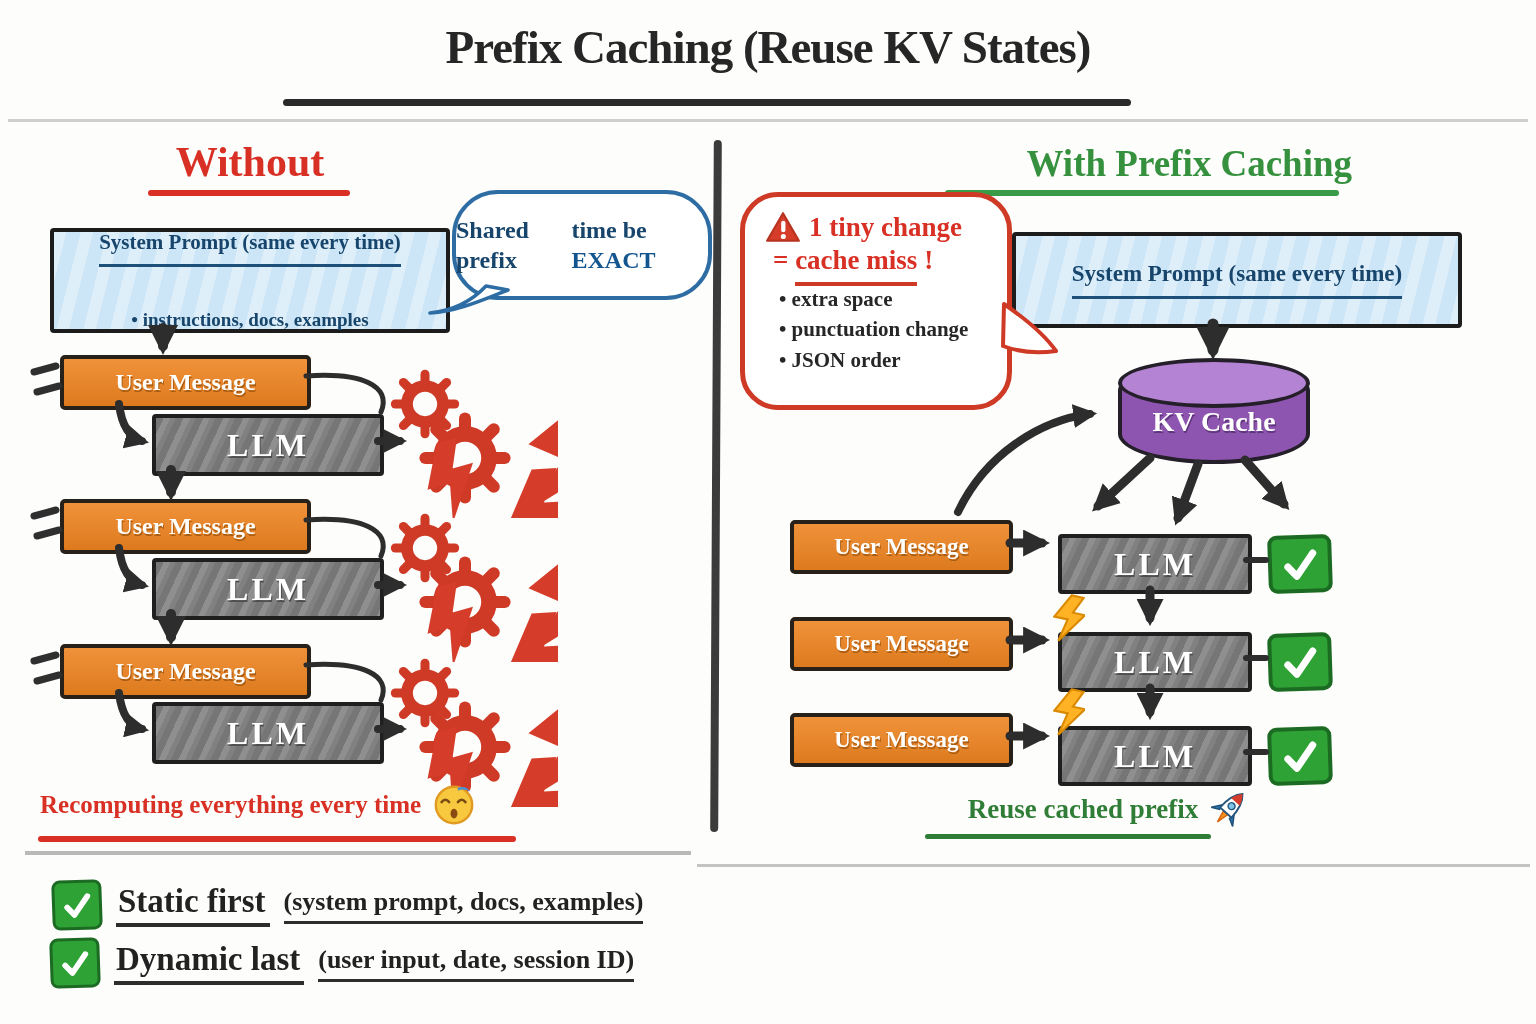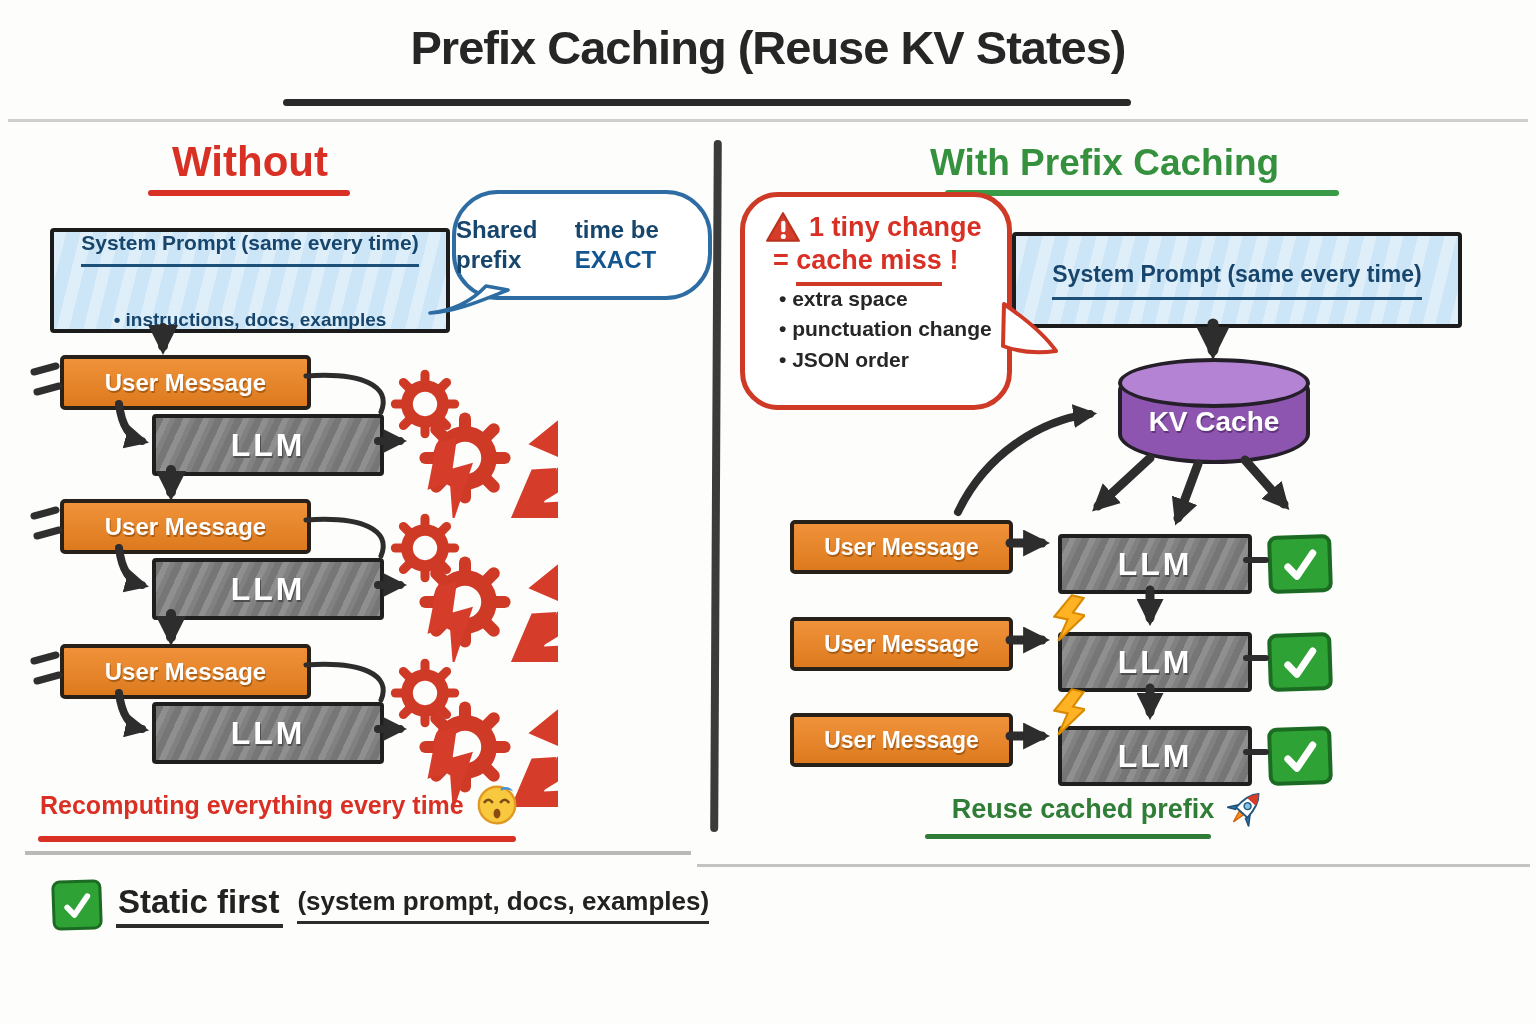--- a/index.html
+++ b/index.html
@@ -1,28 +1,28 @@
 <!DOCTYPE html>
 <html><head>
 <meta charset="utf-8">
 <style>
   html,body{margin:0;padding:0;background:#ffffff;}
   .canvas{position:relative;width:1536px;height:1024px;background:#fdfdfb;overflow:hidden;
-          font-family:Liberation Sans, sans-serif;color:#222;}
+          font-family:Liberation Serif, serif;color:#222;}
   .abs{position:absolute;}
 
   
   .title{left:0;top:20px;width:1536px;text-align:center;font-size:47px;font-weight:700;
          color:#262626;letter-spacing:-1px;}
   .title-underline{left:283px;top:99px;width:848px;height:7px;background:#2a2a2a;border-radius:4px;}
   .rule-top{left:8px;top:119px;width:1520px;height:3px;background:#cfcfcf;}
 
   .h-left{left:120px;top:138px;width:260px;text-align:center;font-size:42px;font-weight:700;color:#d93025;}
   .h-left-u{left:148px;top:190px;width:202px;height:6px;background:#d93025;border-radius:3px;}
-  .h-right{left:930px;top:142px;width:422px;text-align:left;font-size:37px;font-weight:700;color:#36913f;}
+  .h-right{left:930px;top:142px;width:422px;text-align:right;font-size:37px;font-weight:700;color:#36913f;}
   .h-right-u{left:945px;top:190px;width:394px;height:6px;background:#3a9b47;border-radius:3px;}
 
   
   .sp-box{background:#cde6f7;border:4px solid #1c1c1c;border-radius:4px;
           background-image:repeating-linear-gradient(104deg,rgba(255,255,255,.35) 0 12px,rgba(0,0,0,0) 12px 26px);
           display:flex;flex-direction:column;align-items:center;justify-content:center;gap:5px;}
   .sp-title{color:#17456b;font-weight:700;border-bottom:3px solid #1d5078;padding-bottom:9px;white-space:nowrap;}
   .sp-bullet{color:#17456b;font-weight:700;white-space:nowrap;margin-top:37px;}
   .sp-bullet::before{content:"• ";}
 
@@ -255,20 +255,29 @@
 
   <div class="abs foot-row foot-row1">
     <div class="chk" style="width:44px;height:44px;border-width:3px;border-radius:8px;">
       <svg width="34" height="34" viewBox="0 0 48 48">
           <use href="#check"></use>
         </svg>
     </div>
     <span class="foot-main">Static first</span>
     <span class="foot-detail">(system prompt, docs, examples)</span>
   </div>
+  <div class="abs foot-row foot-row2">
+    <div class="chk" style="width:44px;height:44px;border-width:3px;border-radius:8px;">
+      <svg width="34" height="34" viewBox="0 0 48 48">
+          <use href="#check"></use>
+        </svg>
+    </div>
+    <span class="foot-main">Dynamic last</span>
+    <span class="foot-detail">(user input, date, session ID)</span>
+  </div>
 
   <svg class="abs overlay" width="1536" height="1024" viewBox="0 0 1536 1024">
 
     <path d="M486,286 C470,303 450,311 430,313 C458,311 480,301 508,290 Z" fill="#fff" stroke="#2e6da4" stroke-width="3.5" stroke-linejoin="round"></path>
     <path d="M1004,304 C1030,322 1047,338 1056,351 C1034,354 1016,351 1003,346 Z" fill="#fff" stroke="#cf3a27" stroke-width="4" stroke-linejoin="round"></path>
 
     <g stroke="#2d2d2d" fill="none" stroke-linecap="round">
       <path d="M163,328 L163,346" stroke-width="10" marker-end="url(#ah)"></path>
       <path d="M306,376 C362,372 392,386 381,412" stroke-width="5"></path>
       <path d="M119,404 Q123,436 142,441" stroke-width="8" marker-end="url(#ah)"></path>

